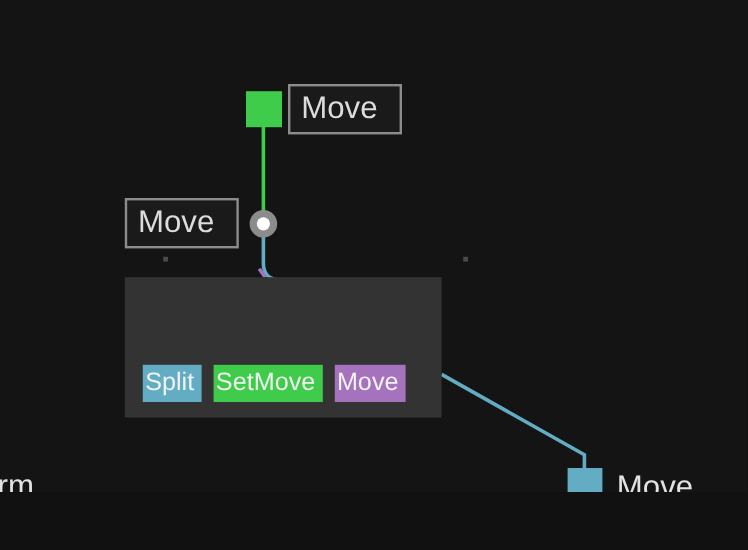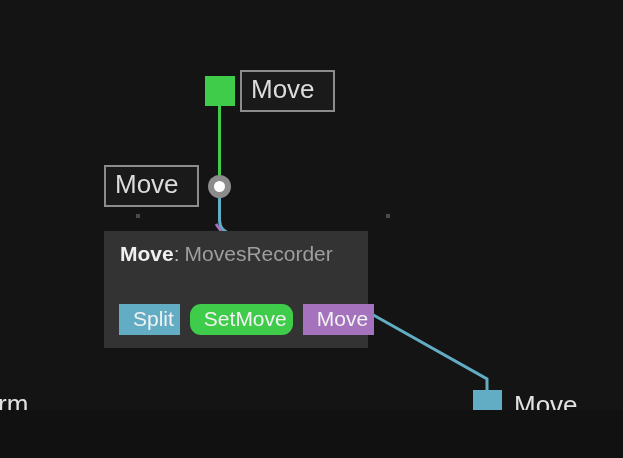--- a/index.html
+++ b/index.html
@@ -111,21 +111,21 @@
     left: 15px;
     top: 73px;
     display: flex;
     gap: 10px;
     align-items: flex-start;
   }
   .chip {
     font-size: 21px;
     line-height: 1;
     color: #f2f2f2;
-    padding: 4px 6px 6px 14px;
+    padding: 4px 6px 6px 2px;
     white-space: nowrap;
     box-sizing: border-box;
   }
 </style>
 </head>
 <body>
 
 <div id="canvas">
 
   <svg id="edges" viewBox="0 0 623 458">
@@ -141,26 +141,23 @@
   <div class="handle" style="left:205px;top:76px;width:30px;height:30px;background:#3ecc4a;"></div>
   <div class="label-box" style="left:240px;top:70px;width:95px;height:42px;">Move</div>
 
   <div class="label-box" style="left:104px;top:165px;width:95px;height:42px;">Move</div>
 
   <div class="junction" style="left:208px;top:175px;width:23px;height:23px;">
     <div class="junction-core" style="width:11px;height:11px;"></div>
   </div>
 
   <div id="info-card">
-    <div class="card-title-row">
-      <span class="card-title-key">Move</span><span class="card-title-colon">:</span><span class="card-title-val">MovesRecorder</span>
-    </div>
     <div class="chip-row">
       <div class="chip" style="background:#63adc4;">Split</div>
-      <div class="chip" style="background:#3ecc4a;border-radius:11px;">SetMove</div>
+      <div class="chip" style="background:#3ecc4a;">SetMove</div>
       <div class="chip" style="background:#a573bd;">Move</div>
     </div>
   </div>
 
   <div class="plain-label" style="left:-2px;top:391px;">rm</div>
 
   <div class="handle" style="left:473px;top:390px;width:29px;height:29px;background:#63adc4;"></div>
   <div class="plain-label" style="left:514px;top:392px;">Move</div>
 
 </div>

